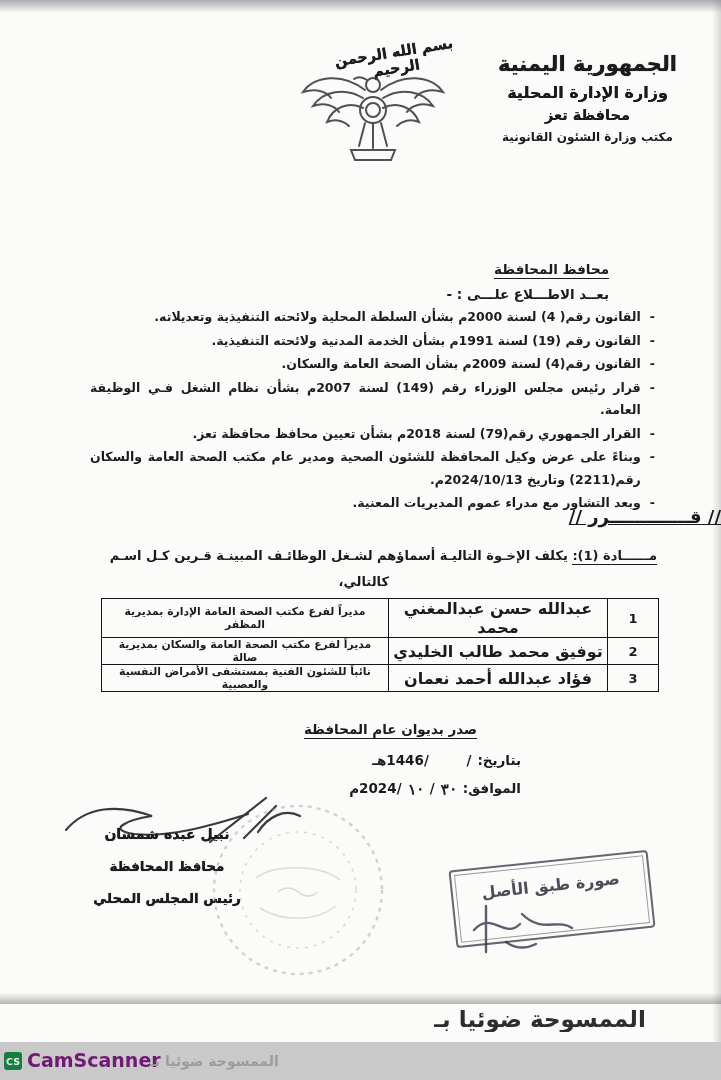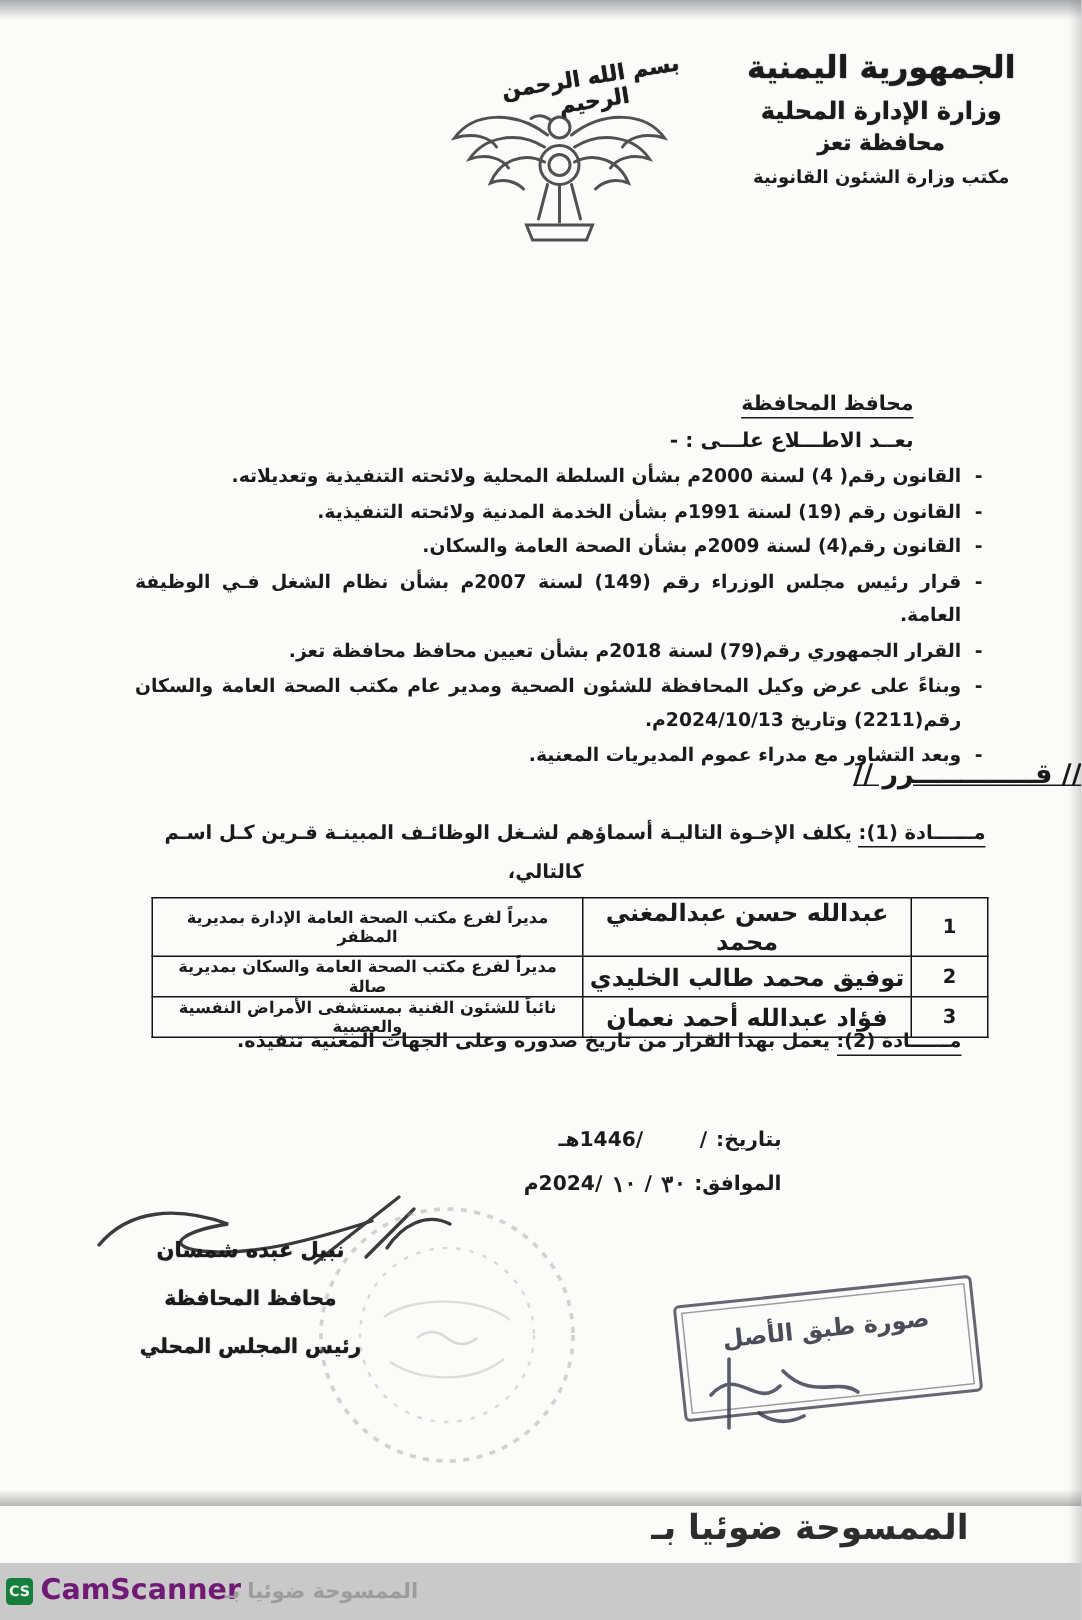--- a/index.html
+++ b/index.html
@@ -13,21 +13,21 @@
     background:#fbfbf9;color:#1b1b1d;font-weight:700;
   }
   .top-shade{position:absolute;left:0;right:0;top:0;height:13px;
     background:linear-gradient(to bottom,rgba(100,106,114,.55),rgba(255,255,255,0));}
   .right-shade{position:absolute;right:0;top:0;bottom:0;width:9px;
     background:linear-gradient(to left,rgba(130,130,130,.30),rgba(255,255,255,0));}
   .bottom-shade{position:absolute;left:0;right:0;bottom:38px;height:11px;
     background:linear-gradient(to bottom,rgba(255,255,255,0),rgba(110,110,110,.5));}
 
   
-  .hdr-right{position:absolute;top:33px;right:6px;width:255px;text-align:center;direction:rtl;}
+  .hdr-right{position:absolute;top:52px;right:6px;width:255px;text-align:center;direction:rtl;}
   .hdr-republic{font-size:21px;letter-spacing:-1px;text-shadow:0 0 .8px #111;}
   .hdr-ministry{font-size:16px;margin-top:7px;text-shadow:0 0 .6px #111;}
   .hdr-gov{font-size:14.5px;margin-top:5px;text-shadow:0 0 .6px #111;}
   .hdr-office{font-size:12px;margin-top:7px;}
   .emblem{position:absolute;top:42px;left:293px;width:185px;height:122px;}
   .bismillah{position:absolute;top:2px;left:22px;width:160px;text-align:center;
     font-size:14.5px;transform:rotate(-9deg);text-shadow:0 0 .7px #111;direction:rtl;}
   .eagle{position:absolute;top:26px;left:0;}
 
   
@@ -189,25 +189,22 @@
       <td class="c-pos">مديراً لفرع مكتب الصحة العامة والسكان بمديرية صالة</td>
     </tr>
     <tr>
       <td class="c-num">3</td>
       <td class="c-name">فؤاد عبدالله أحمد نعمان</td>
       <td class="c-pos">نائباً للشئون الفنية بمستشفى الأمراض النفسية والعصبية</td>
     </tr>
   </tbody>
     </table>
 
-  <div class="article2">
-    <span class="art-label">مــــــادة (2):</span>
-    <span>يعمل بهذا القرار من تاريخ صدوره وعلى الجهات المعنية تنفيذه.</span>
-  </div>
-
+
+  <div class="issued"><span>صدر بديوان عام المحافظة</span></div>
 
   <div class="dates">
     <div class="row">
       <span>بتاريخ:</span>
       <span class="pre">/        /1446هـ</span>
     </div>
     <div class="row">
       <span>الموافق:</span>
       <span class="hand">٣٠</span>
       <span>/</span>

